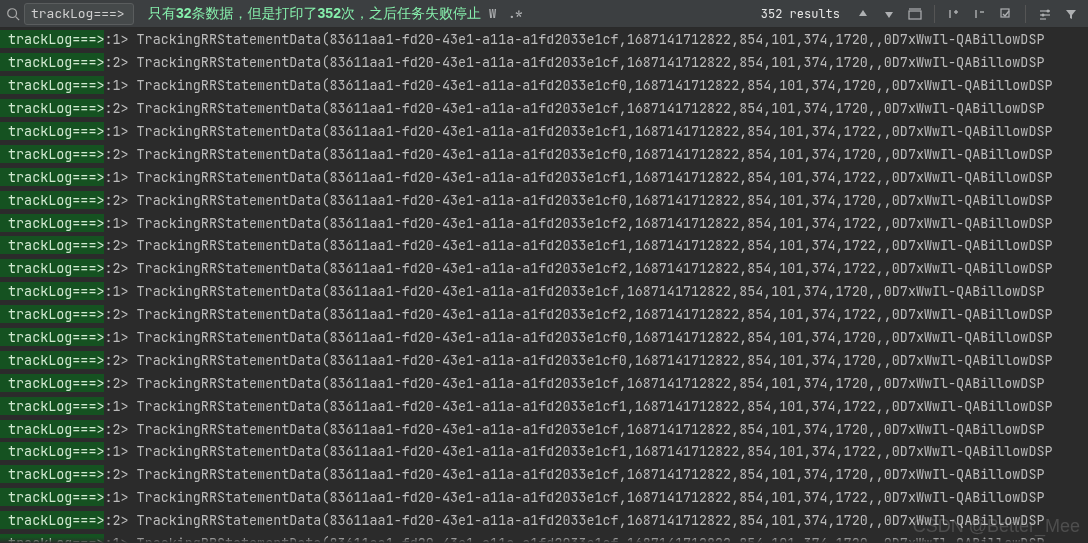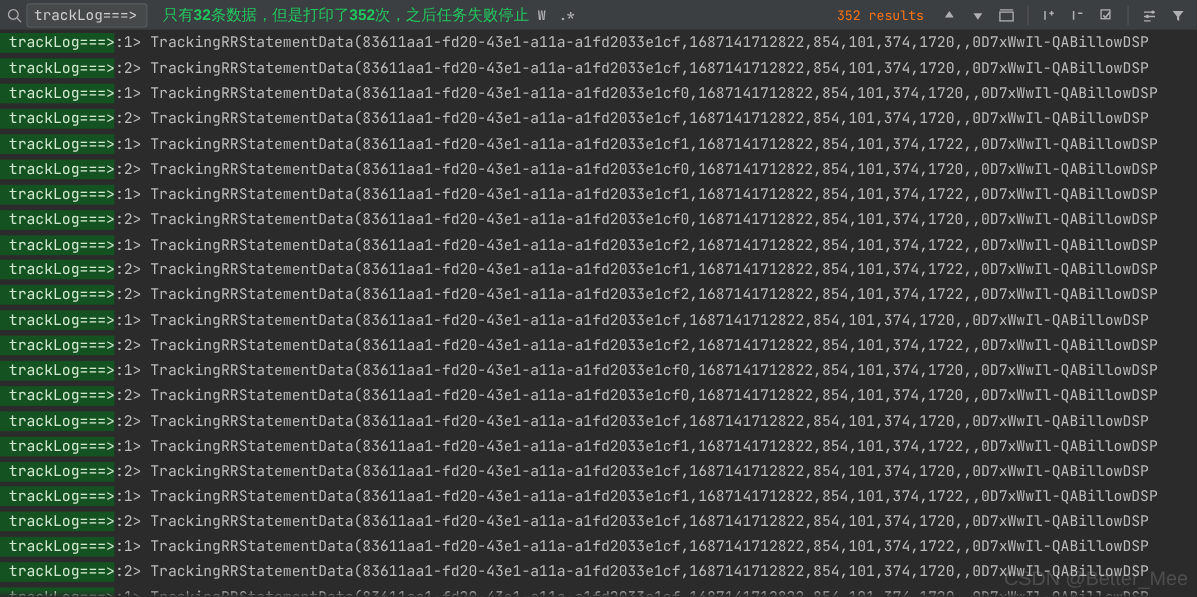--- a/index.html
+++ b/index.html
@@ -29,36 +29,36 @@
     border-radius: 3px;
     height: 22px;
     color: #cfcfcf;
     padding: 0 6px;
     width: 110px;
     font: inherit;
   }
   .annot {
     margin-left: 10px;
     font-family: "Microsoft YaHei","PingFang SC",sans-serif;
-    color: #22c55e;
+    color: #86efac;
     font-size: 14px;
     white-space: nowrap;
   }
   .annot .hlnum { font-weight: 600; }
   .toolbar .spacer { flex: 1; }
   .toolbar .iconbtn,
   .toolbar .textbtn {
     width: 22px; height: 22px;
     display: inline-flex; align-items: center; justify-content: center;
     color: #aeb0b2; border: none; background: transparent;
     border-radius: 3px; cursor: pointer; padding: 0;
   }
   .toolbar .textbtn { width: auto; padding: 0 4px; font-weight: 600; font-size: 12px; line-height: 1; font-family: inherit; }
   .toolbar .results {
-    color: #f97316;
+    color: #e5e5e5;
     font-size: 12px;
     margin: 0 8px;
     white-space: nowrap;
   }
   .toolbar .sep {
     width: 1px; height: 18px; background: #555; margin: 0 4px;
   }
   svg { display: block; }
 
   .log {

